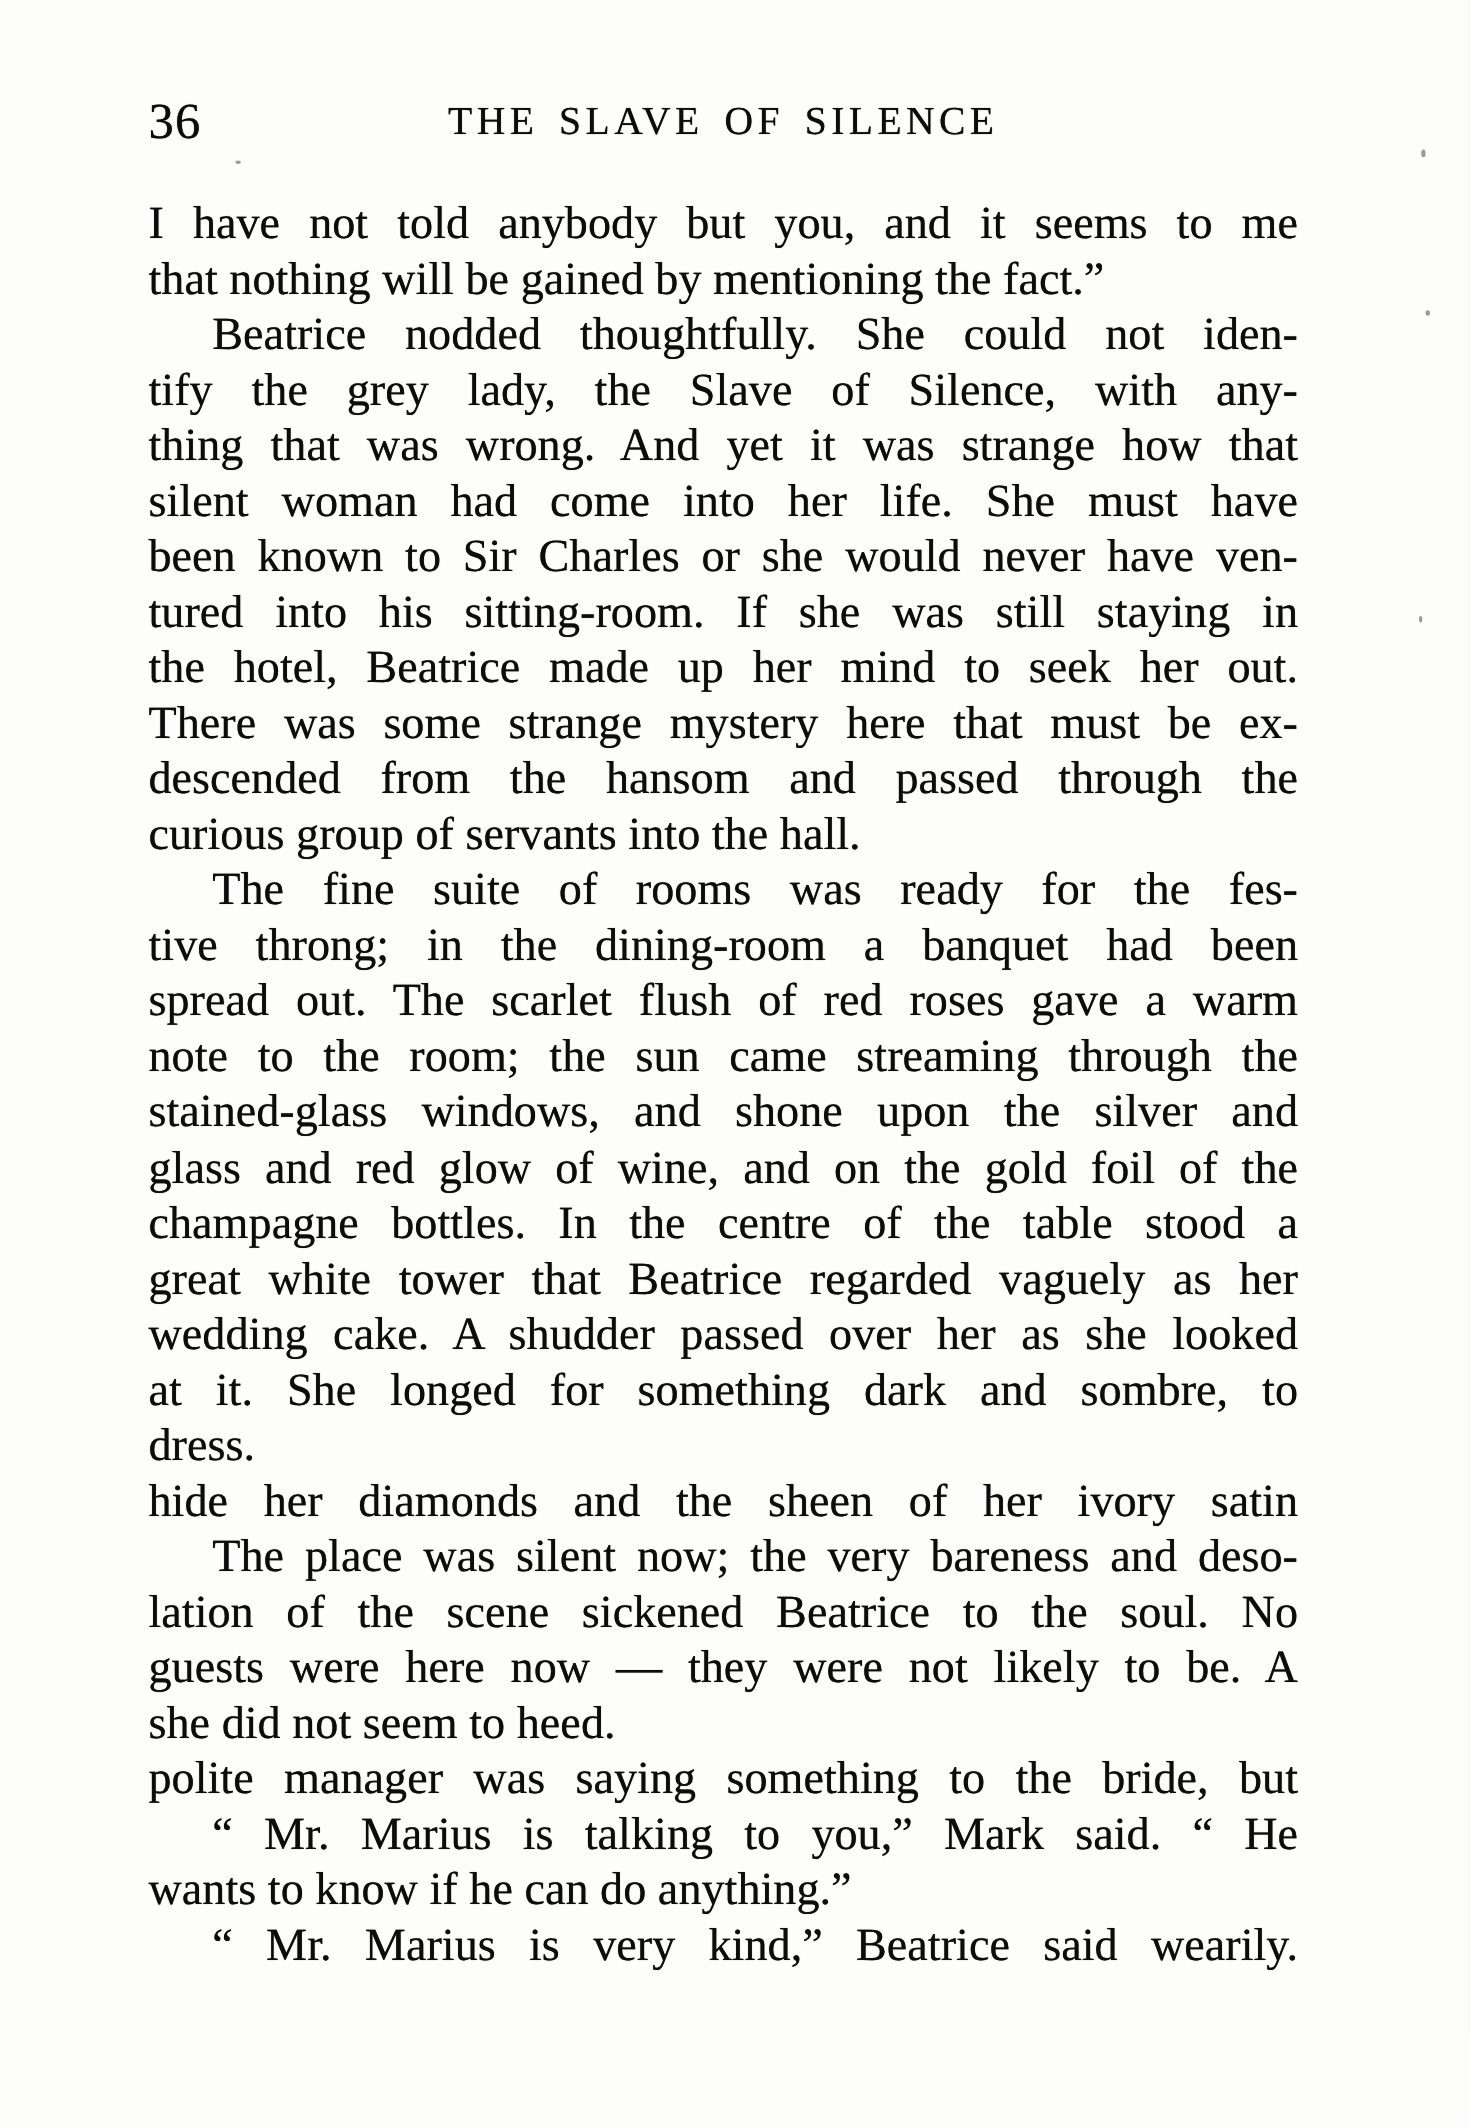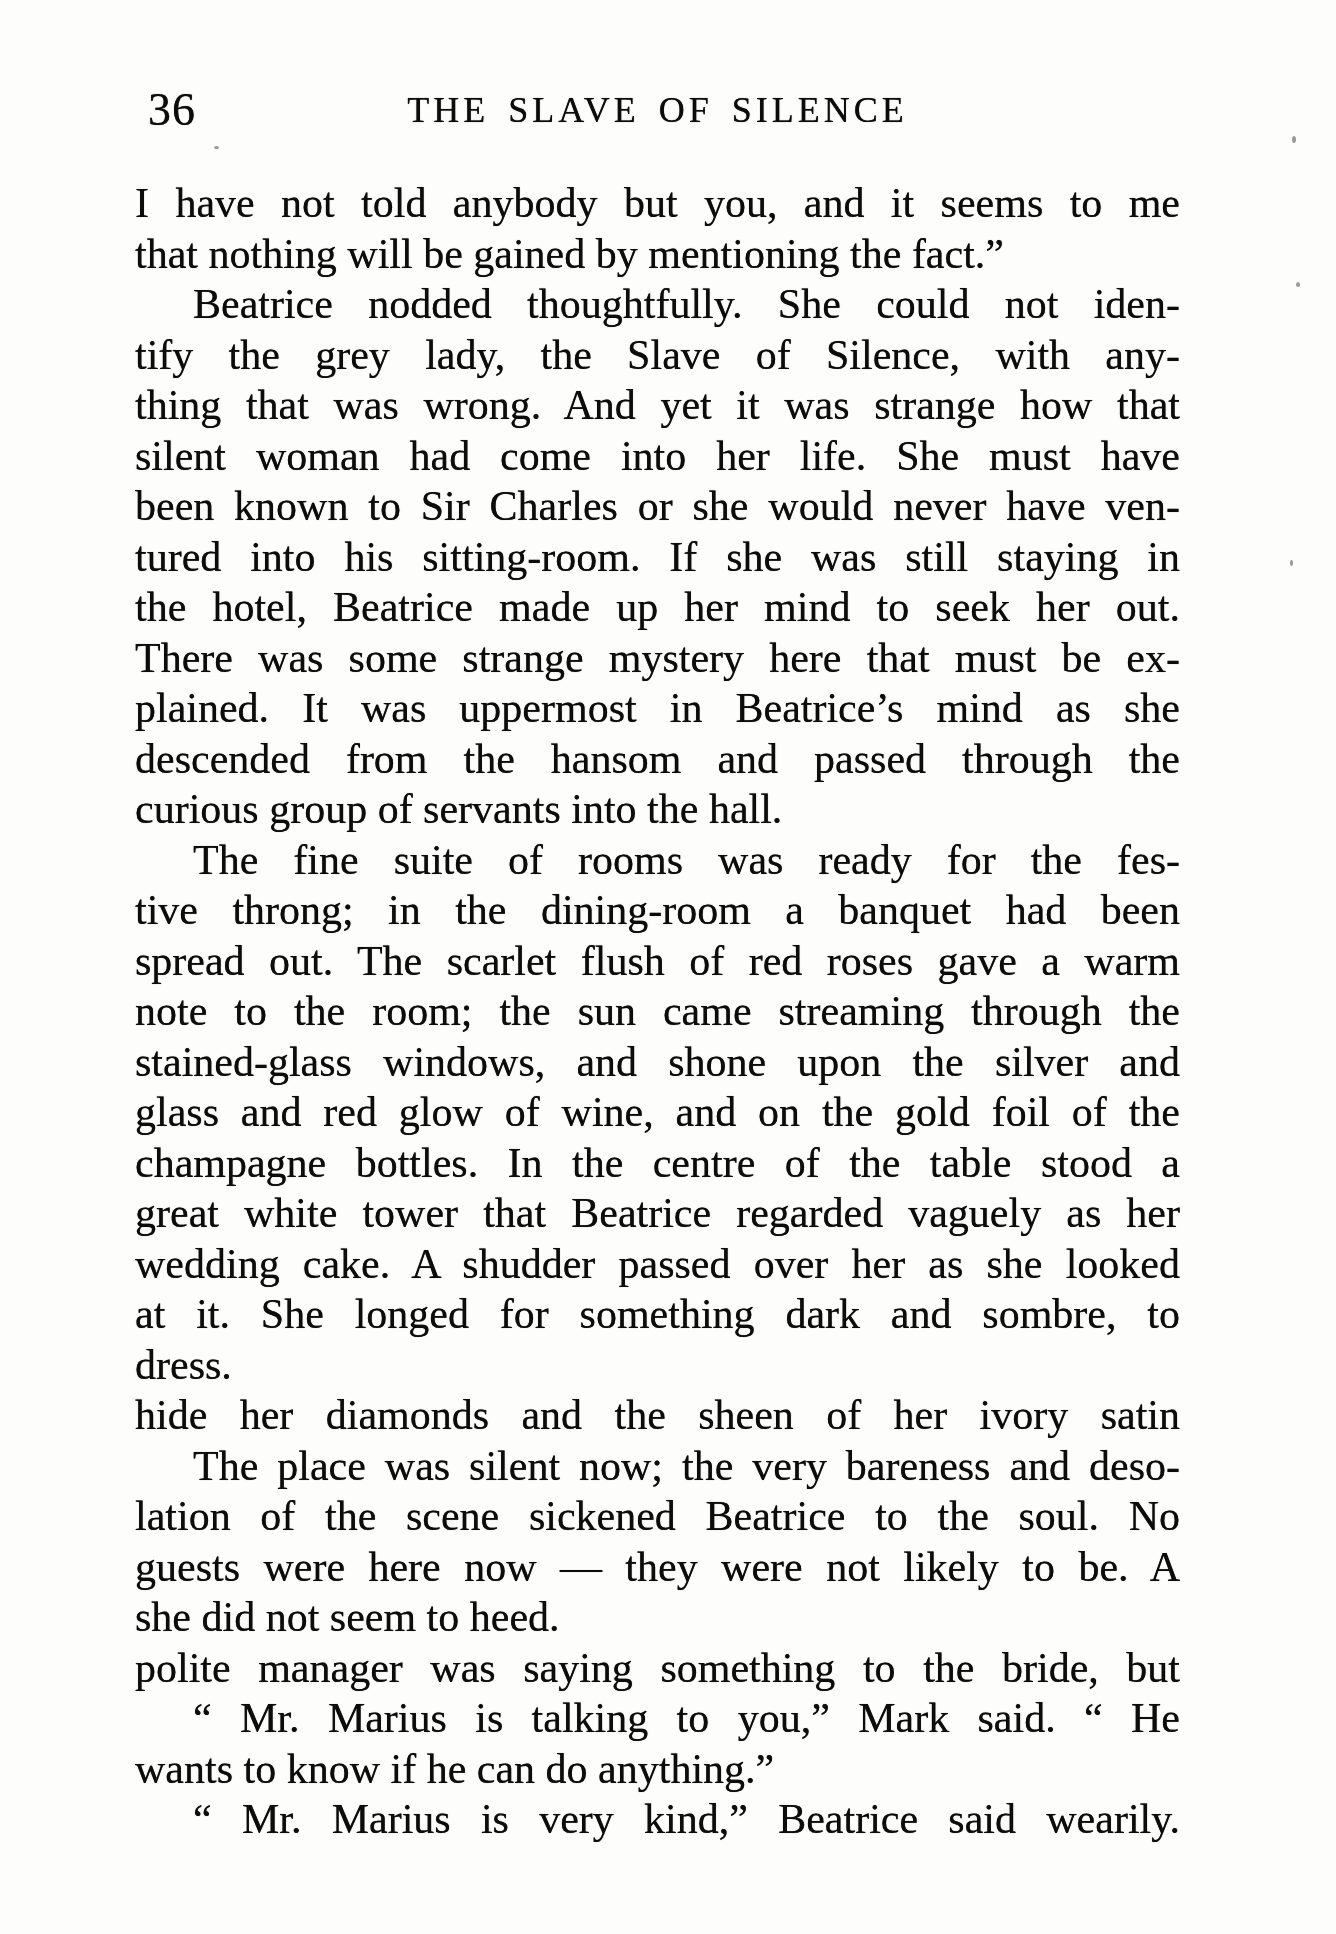--- a/index.html
+++ b/index.html
@@ -24,21 +24,20 @@
     height: 58px;
   }
   .page-number {
     position: absolute;
     left: 0;
     top: 0;
     font-size: 46px;
     line-height: 56px;
     letter-spacing: 1px;
     text-shadow: 0 0 0.8px rgba(0,0,0,0.85);
-    margin-left: 13px;
   }
   .running-title {
     text-align: center;
     font-size: 36px;
     line-height: 56px;
     letter-spacing: 4px;
     word-spacing: 6px;
     text-shadow: 0 0 0.8px rgba(0,0,0,0.85);
     white-space: nowrap;
   }
@@ -85,21 +84,20 @@
       <div class="line">I have not told anybody but you, and it seems to me</div>
       <div class="line last">that nothing will be gained by mentioning the fact.”</div>
       <div class="line indent">Beatrice nodded thoughtfully.  She could not iden-</div>
       <div class="line">tify the grey lady, the Slave of Silence, with any-</div>
       <div class="line">thing that was wrong.  And yet it was strange how that</div>
       <div class="line">silent woman had come into her life.  She must have</div>
       <div class="line">been known to Sir Charles or she would never have ven-</div>
       <div class="line">tured into his sitting-room.  If she was still staying in</div>
       <div class="line">the hotel, Beatrice made up her mind to seek her out.</div>
       <div class="line">There was some strange mystery here that must be ex-</div>
-      <div class="line">plained.  It was uppermost in Beatrice’s mind as she</div>
       <div class="line">descended from the hansom and passed through the</div>
       <div class="line last">curious group of servants into the hall.</div>
       <div class="line indent">The fine suite of rooms was ready for the fes-</div>
       <div class="line">tive throng; in the dining-room a banquet had been</div>
       <div class="line">spread out.  The scarlet flush of red roses gave a warm</div>
       <div class="line">note to the room; the sun came streaming through the</div>
       <div class="line">stained-glass windows, and shone upon the silver and</div>
       <div class="line">glass and red glow of wine, and on the gold foil of the</div>
       <div class="line">champagne bottles.  In the centre of the table stood a</div>
       <div class="line">great white tower that Beatrice regarded vaguely as her</div>

